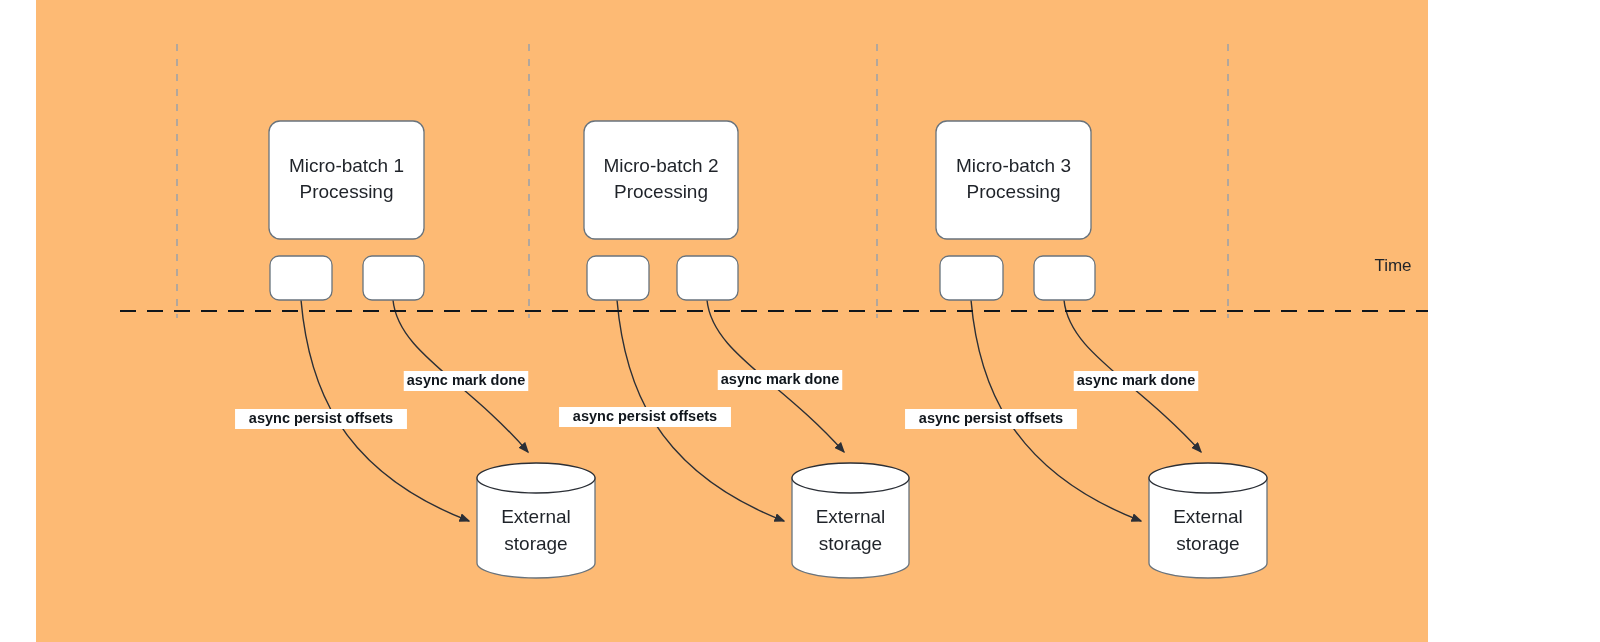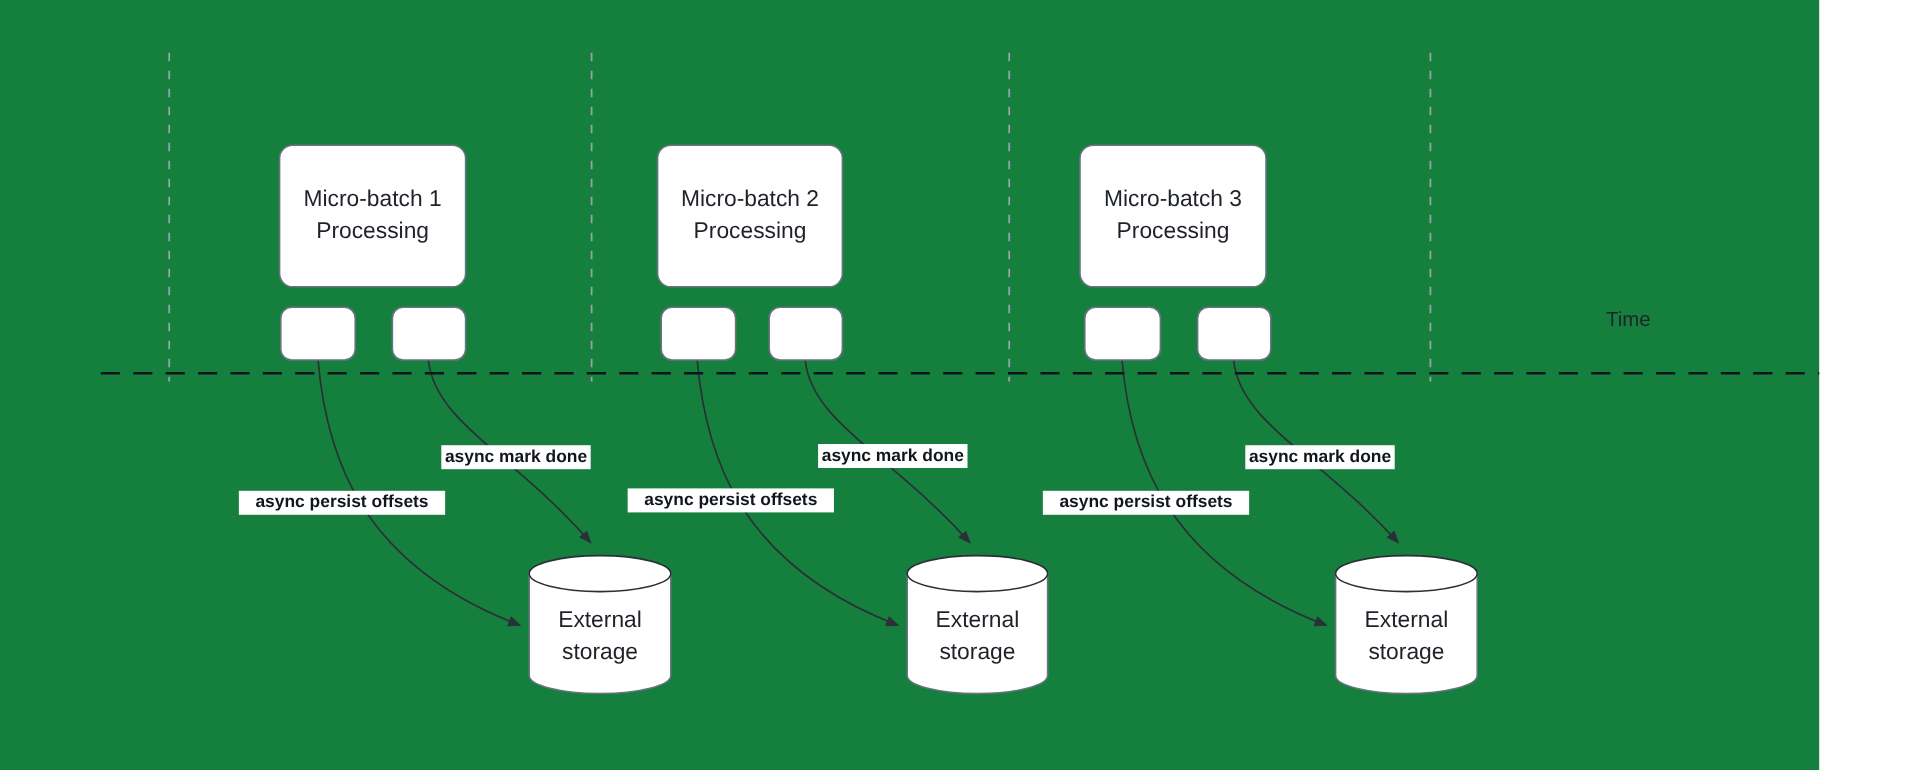--- a/index.html
+++ b/index.html
@@ -6,24 +6,25 @@
     margin: 0;
     padding: 0;
     background: #ffffff;
   }
   body {
     font-family: "Liberation Sans", sans-serif;
     color: #1f2329;
   }
   #canvas {
     position: relative;
-    width: 1516px;
+    width: 1392px;
     height: 642px;
-    background: #15803d;
+    background: #fdba74;
     overflow: hidden;
+    margin-left: 36px;
   }
   #diagram-svg {
     position: absolute;
     left: 0;
     top: 0;
     width: 1600px;
     height: 642px;
     display: block;
   }
   .node-label {

